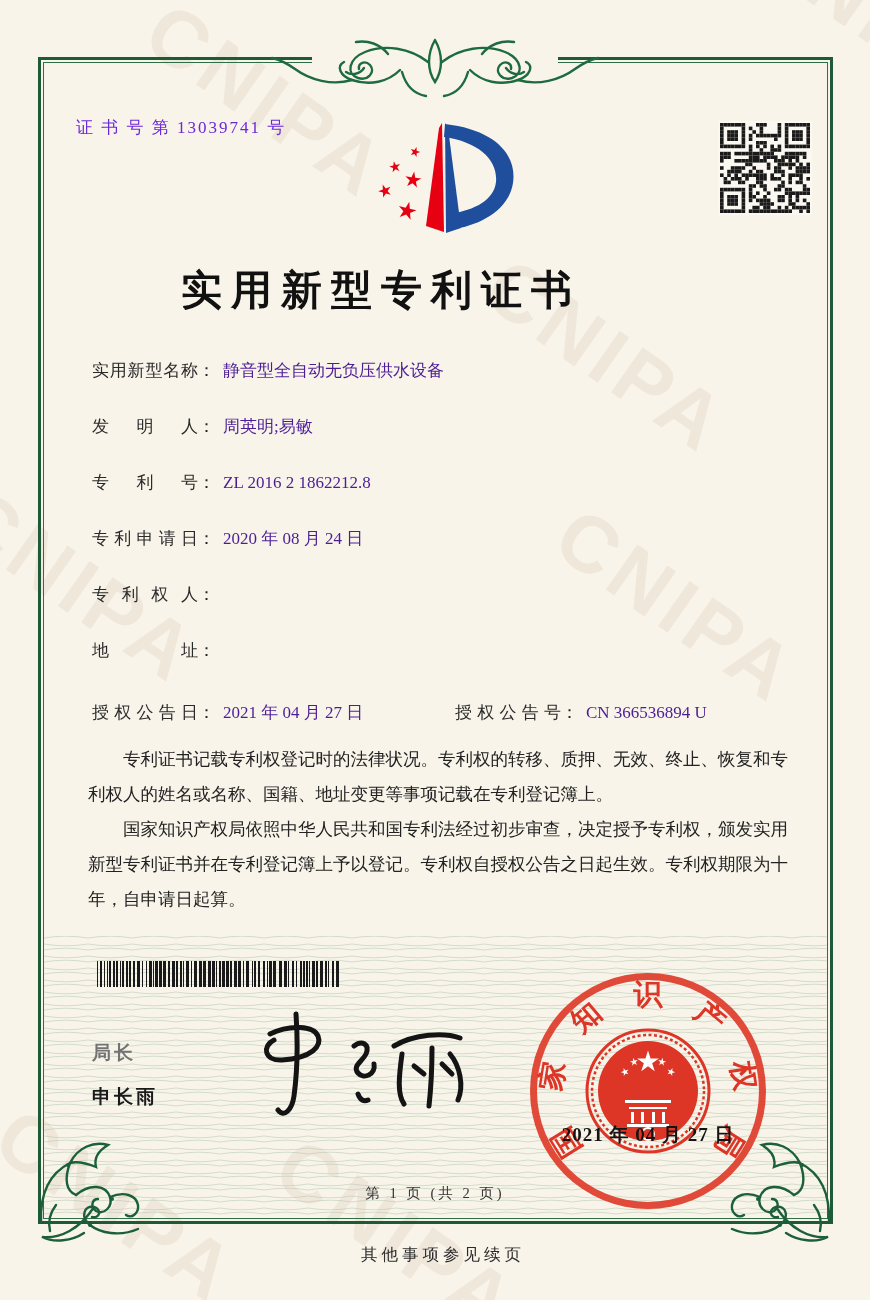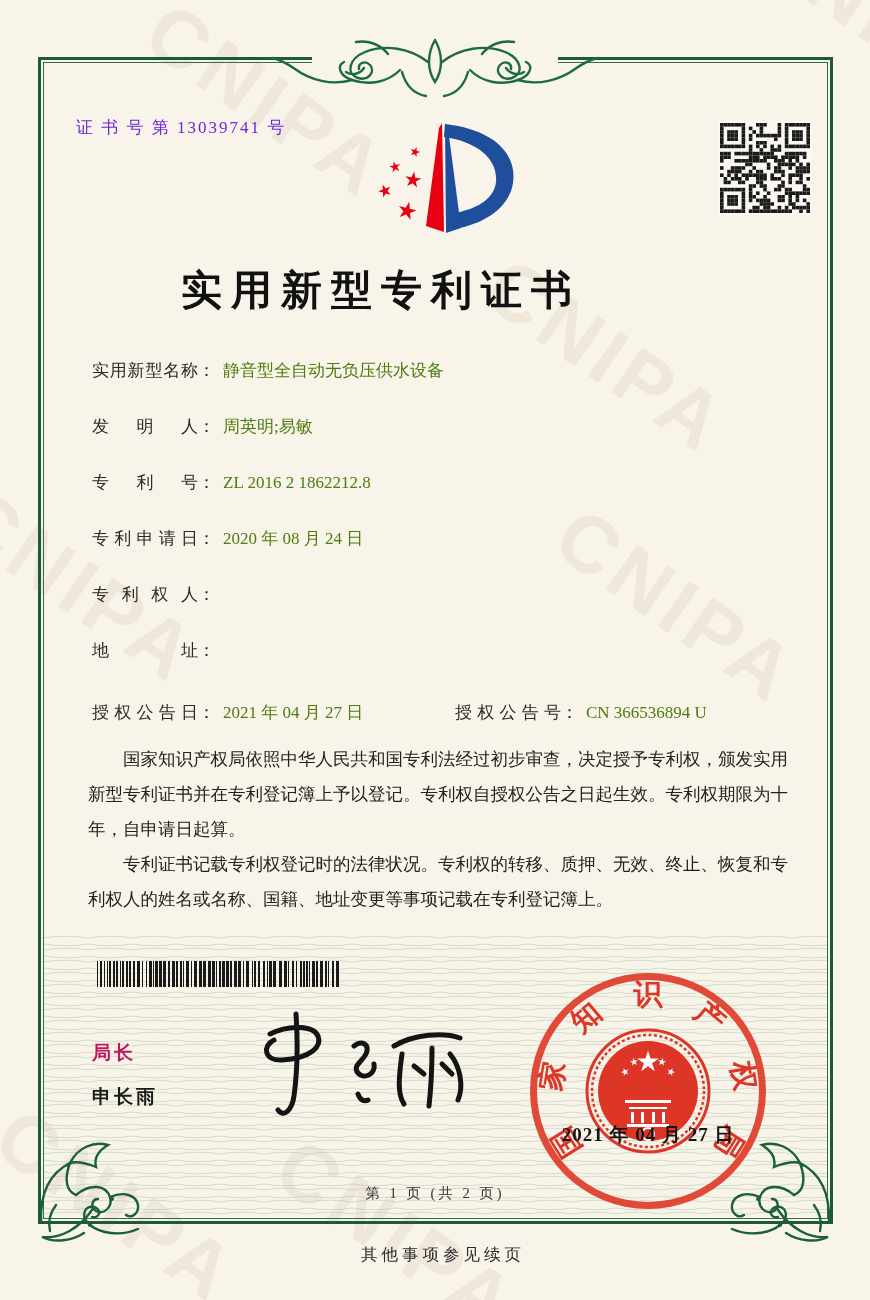--- a/index.html
+++ b/index.html
@@ -26,30 +26,30 @@
     left:0; top:242px; width:762px; text-align:center;
     font-size:41px; font-weight:bold; letter-spacing:9px; color:#111;margin-top:21px;
   }
   .fields{ left:92px; top:358px; width:724px; font-size:17px; }
   .field-row{ display:flex; line-height:25px; margin-bottom:31px; }
   .field-label{
     display:inline-flex; justify-content:space-between;
     width:106px; flex:none; color:#2a2a2a;
   }
   .colon{ flex:none; margin-right:8px; }
-  .field-value{ white-space:nowrap; color:#4d7c0f; }
+  .field-value{ white-space:nowrap; color:#4c1d95; }
   .grant-row{ left:92px; top:700px; width:724px; display:flex; font-size:17px; line-height:25px; }
   .grant-col-left{ width:363px; flex:none; display:flex; }
   .grant-col-right{ display:flex; }
   .paragraphs{ left:88px; top:742px; width:700px; font-size:17.5px; line-height:35px;
     text-align:justify; color:#222; }
   .paragraphs p{ margin:0; text-indent:2em; }
   .barcode-box{ left:95px; top:961px; width:250px; height:26px; }
   .signer-title{ left:92px; top:1040px; font-size:19px; letter-spacing:3px;
-    font-family:"Liberation Sans","DejaVu Sans",sans-serif; font-weight:600; color:#be185d;}
+    font-family:"Liberation Sans","DejaVu Sans",sans-serif; font-weight:600; color:#737373;}
   .signer-name{ left:92px; top:1084px; font-size:19px; letter-spacing:3px;
     font-family:"Liberation Sans","DejaVu Sans",sans-serif; font-weight:600; color:#1a1a1a;}
   .signature-box{ left:236px; top:1004px; width:235px; height:125px; }
   .seal{
     left:530px; top:973px; width:236px; height:236px; border-radius:50%;
     border:7px solid rgba(222,55,38,0.9); box-sizing:border-box; z-index:4;
     background:radial-gradient(circle, rgba(255,255,255,0) 55%, rgba(255,240,236,0.25) 100%);
   }
   .seal-char{
     position:absolute; left:50%; top:50%;
@@ -631,22 +631,22 @@
           <span>公</span>
           <span>告</span>
           <span>号</span>
         </span>
       <span class="colon">：</span>
       <span class="field-value">CN 366536894 U</span>
     </div>
   </div>
 
   <div class="abs paragraphs">
+    <p>专利证书记载专利权登记时的法律状况。专利权的转移、质押、无效、终止、恢复和专利权人的姓名或名称、国籍、地址变更等事项记载在专利登记簿上。</p>
     <p>国家知识产权局依照中华人民共和国专利法经过初步审查，决定授予专利权，颁发实用新型专利证书并在专利登记簿上予以登记。专利权自授权公告之日起生效。专利权期限为十年，自申请日起算。</p>
-    <p>专利证书记载专利权登记时的法律状况。专利权的转移、质押、无效、终止、恢复和专利权人的姓名或名称、国籍、地址变更等事项记载在专利登记簿上。</p>
   </div>
 
   <svg class="abs barcode-box" id="barcode-svg" viewBox="0 0 250 26">
       <rect x="2" y="0" width="1" height="26" fill="#1a1a1a"></rect>
       <rect x="5" y="0" width="2" height="26" fill="#1a1a1a"></rect>
       <rect x="9" y="0" width="1" height="26" fill="#1a1a1a"></rect>
       <rect x="12" y="0" width="1" height="26" fill="#1a1a1a"></rect>
       <rect x="14" y="0" width="2" height="26" fill="#1a1a1a"></rect>
       <rect x="18" y="0" width="2" height="26" fill="#1a1a1a"></rect>
       <rect x="21" y="0" width="2" height="26" fill="#1a1a1a"></rect>

